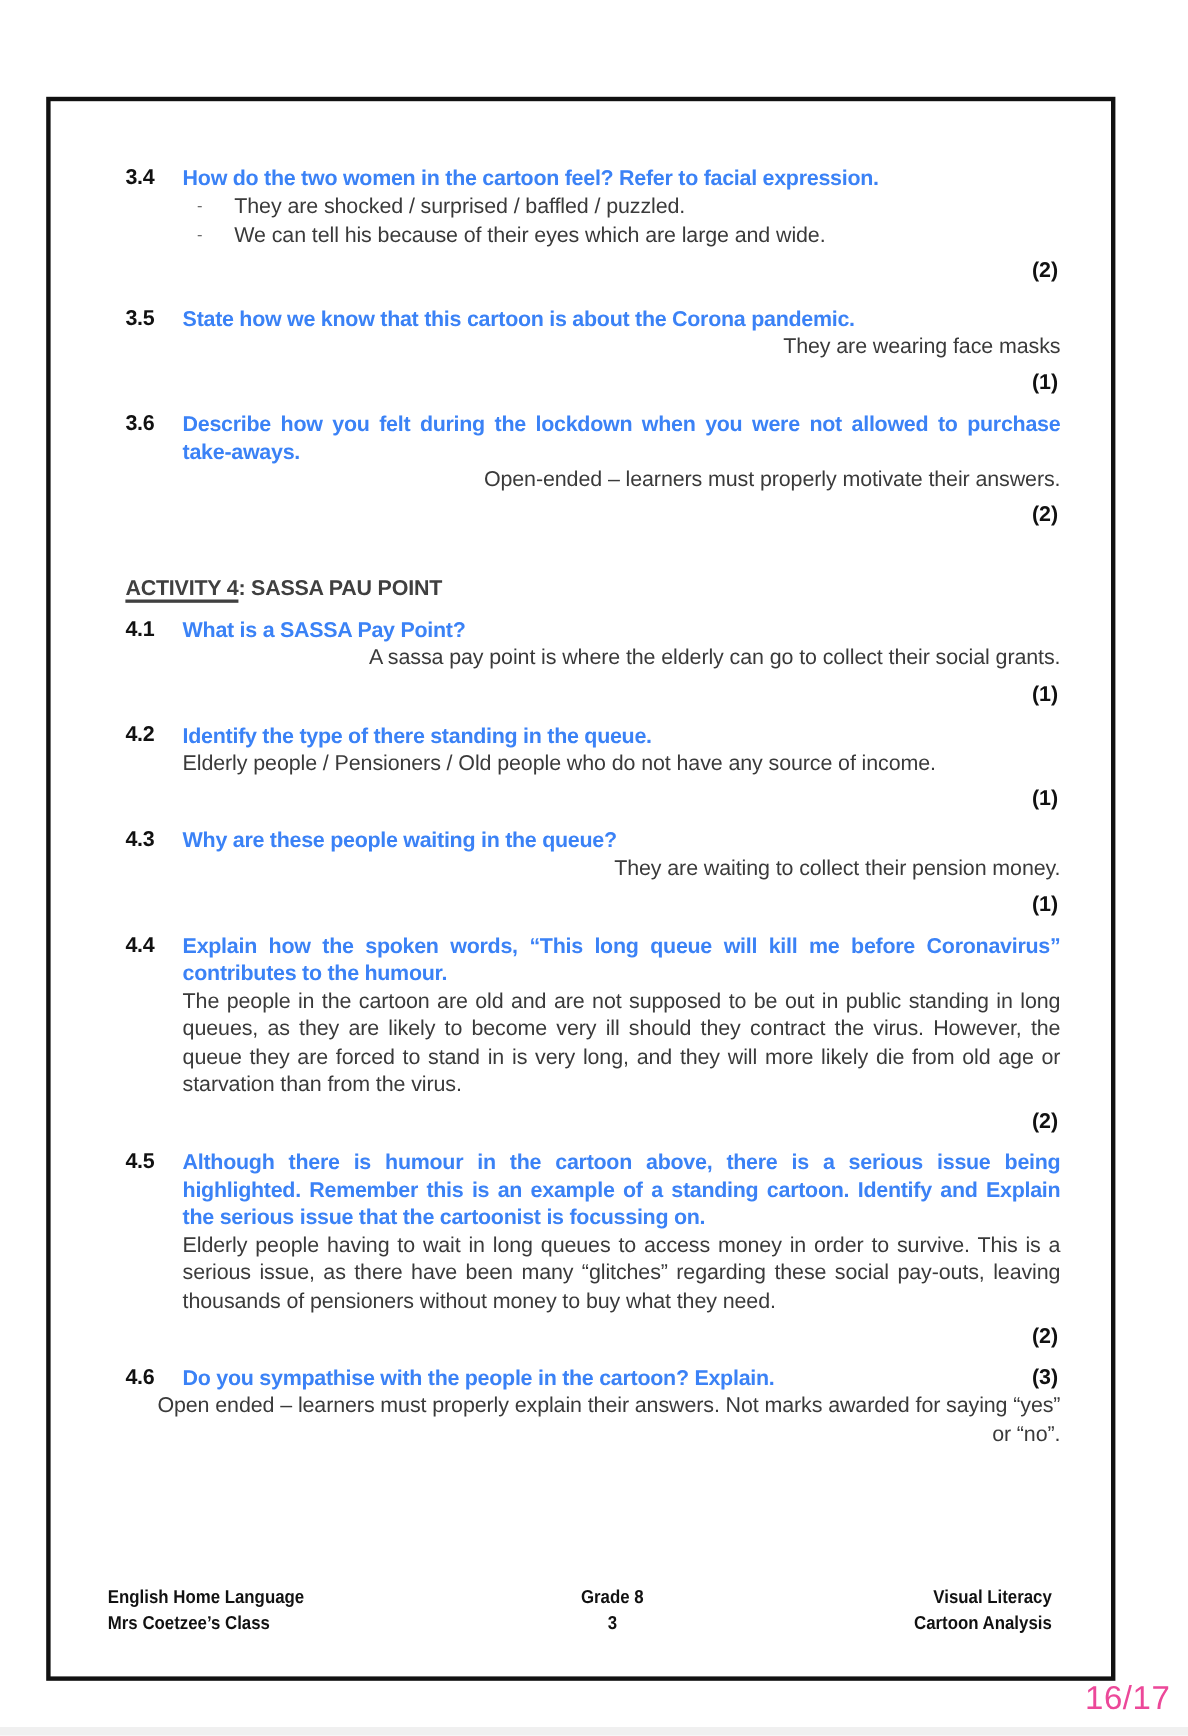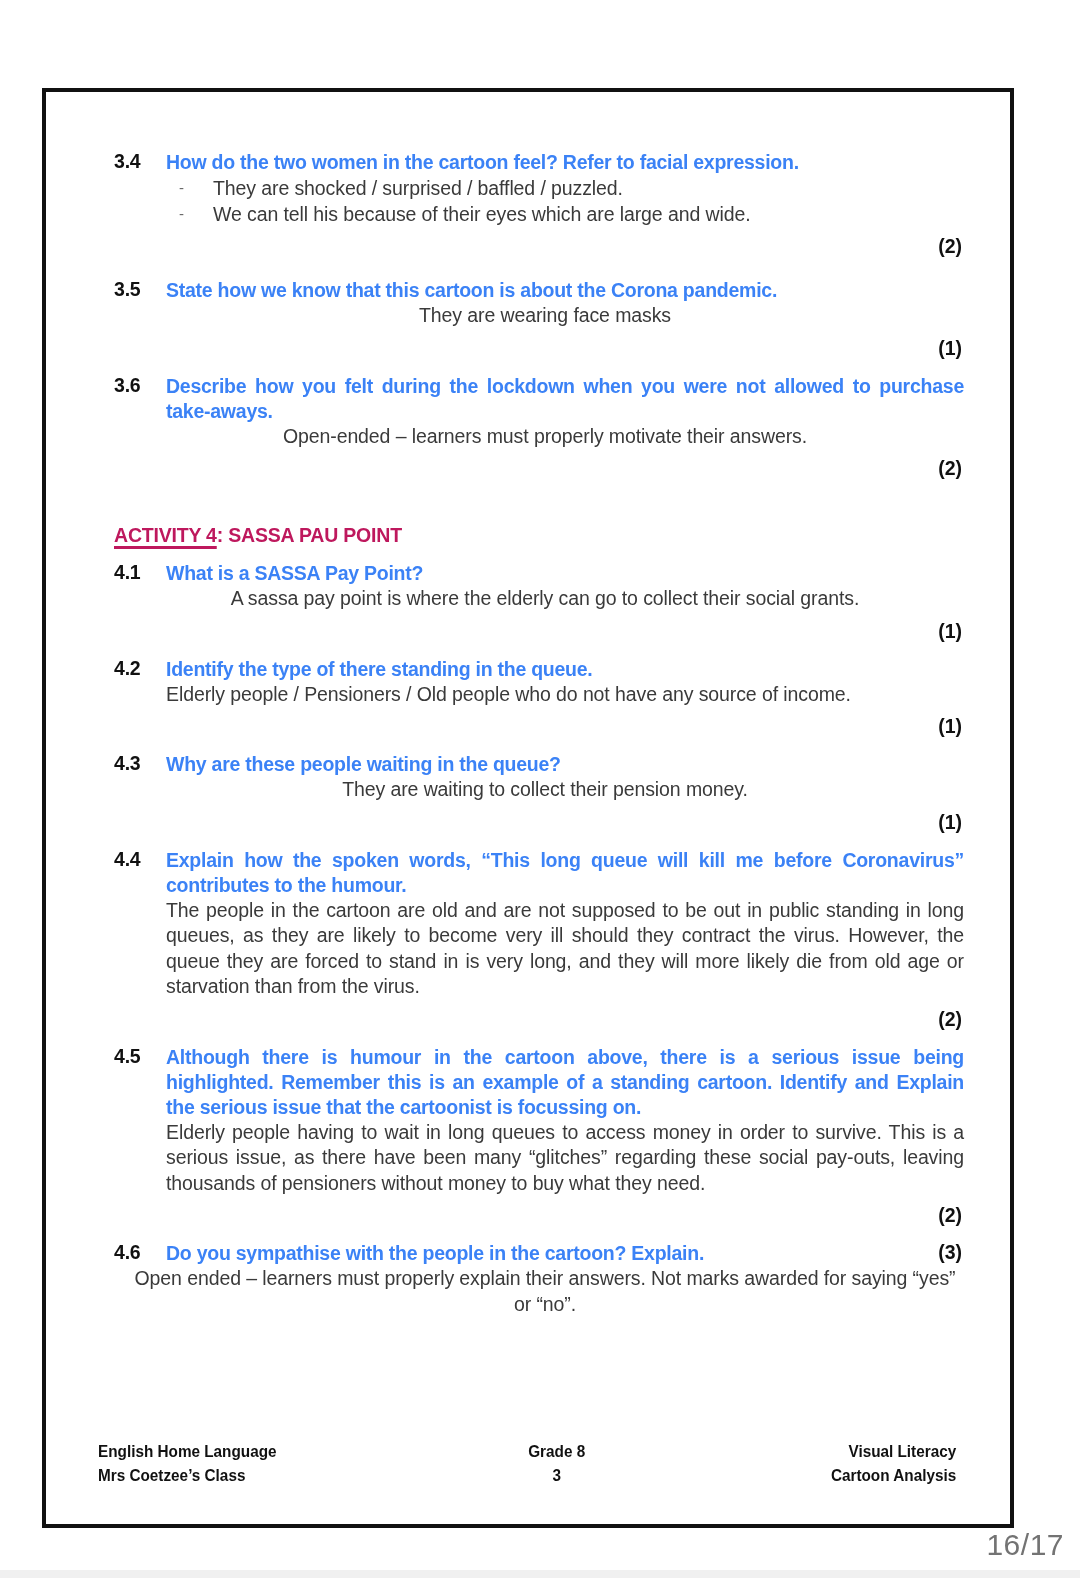--- a/index.html
+++ b/index.html
@@ -69,21 +69,21 @@
   .atext {
     margin-left: 52px;
     font-weight: normal;
     font-size: 19.5px;
     line-height: 25.5px;
     color: #3a3a3a;
     text-align: justify;
     letter-spacing: -0.1px;
     padding-right: 2px;
   }
-  .atext.nojust { text-align: center; margin-left: 12px; }
+  .atext.nojust { text-align: right; margin-left: 12px; }
 
   
   .bullets {
     margin-left: 52px;
     list-style: none;
     padding: 0;
     margin-top: 0;
     margin-bottom: 0;
   }
   .bullets li {
@@ -116,21 +116,21 @@
     top: 0;
     font-weight: bold;
     font-size: 19.5px;
     color: #111111;
   }
 
   
   .activity-heading {
     font-weight: bold;
     font-size: 19.5px;
-    color: #be185d;
+    color: #404040;
     letter-spacing: -0.2px;
     white-space: nowrap;
   }
   .activity-heading .underlined {
     text-decoration: underline;
     text-decoration-thickness: 2.5px;
     text-underline-offset: 3.5px;
   }
 
   
@@ -154,21 +154,21 @@
   .foot-col.left   { transform-origin: left center;   text-align: left; }
   .foot-col.center { transform-origin: center center; text-align: center; }
   .foot-col.right  { transform-origin: right center;  text-align: right; }
 
   
   #page-counter {
     position: absolute;
     right: 16px;
     top: 1528px;
     font-size: 30px;
-    color: #737373;
+    color: #ec4899;
     letter-spacing: 0.5px;
   }
   #bottom-strip {
     position: absolute;
     left: 0;
     top: 1570px;
     width: 1080px;
     height: 8px;
     background: #f0f0f0;
   }

